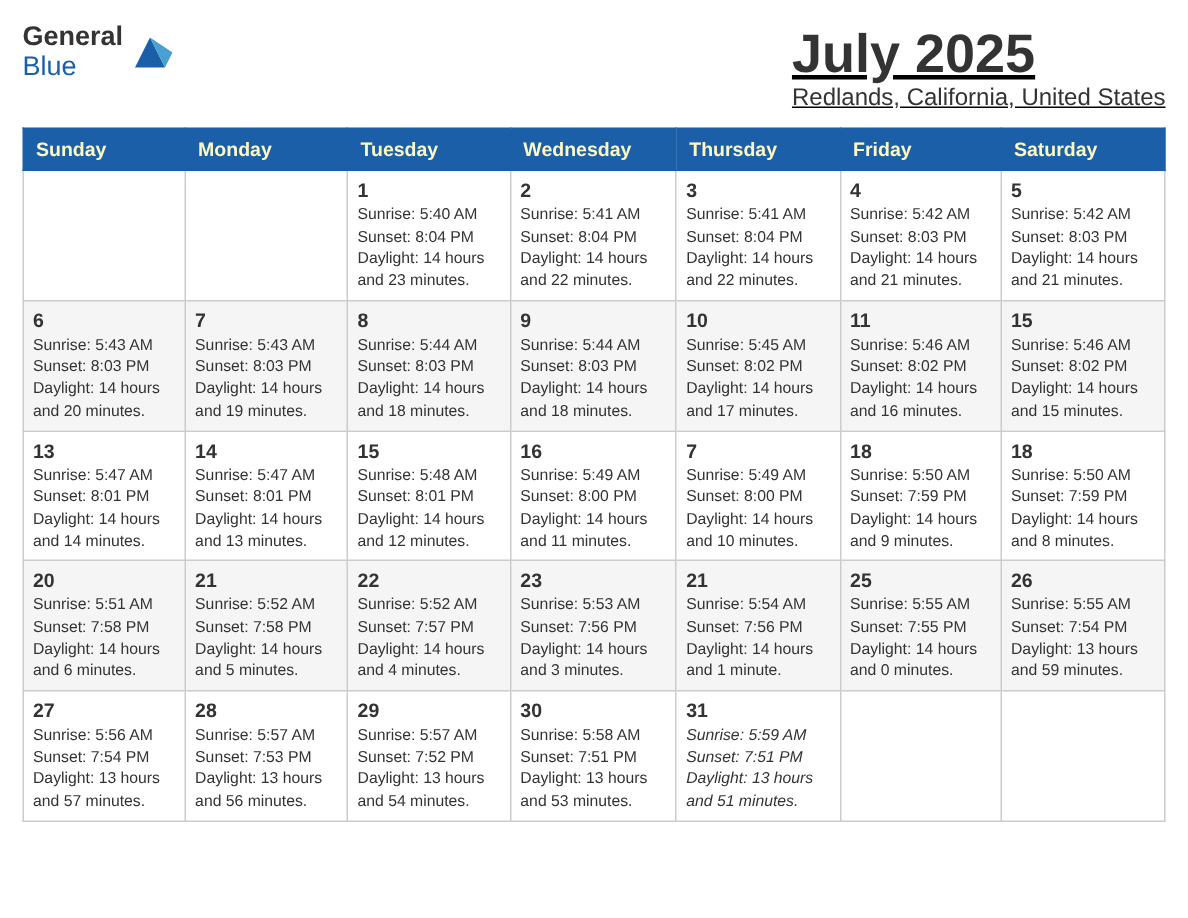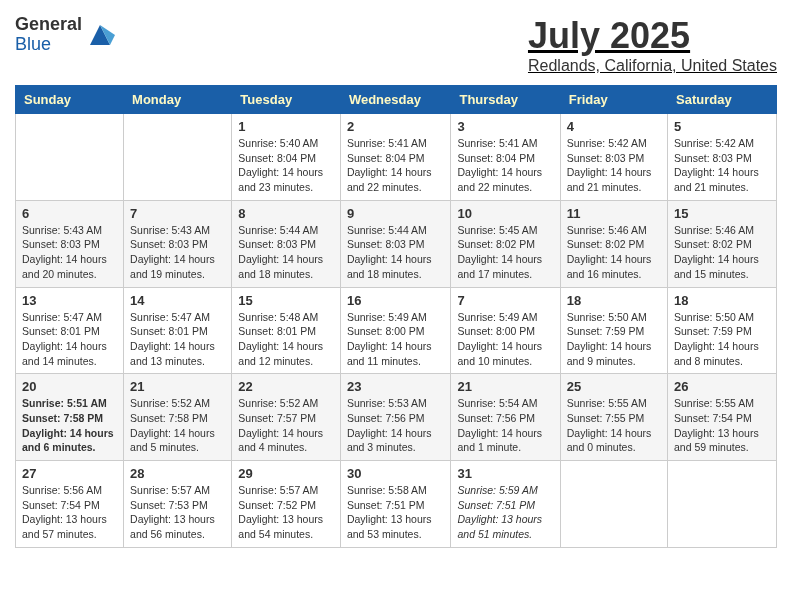--- a/index.html
+++ b/index.html
@@ -250,21 +250,21 @@
         <td>
           <div class="day-number">18</div>
           <div class="day-info" style="white-space: pre-line;">Sunrise: 5:50 AM
 Sunset: 7:59 PM
 Daylight: 14 hours and 8 minutes.</div>
         </td>
       </tr>
       <tr>
         <td>
           <div class="day-number">20</div>
-          <div class="day-info" style="white-space: pre-line; font-weight: bold;">Sunrise: 5:51 AM
+          <div class="day-info" style="white-space: pre-line;">Sunrise: 5:51 AM
 Sunset: 7:58 PM
 Daylight: 14 hours and 6 minutes.</div>
         </td>
         <td>
           <div class="day-number">21</div>
           <div class="day-info" style="white-space: pre-line;">Sunrise: 5:52 AM
 Sunset: 7:58 PM
 Daylight: 14 hours and 5 minutes.</div>
         </td>
         <td>

